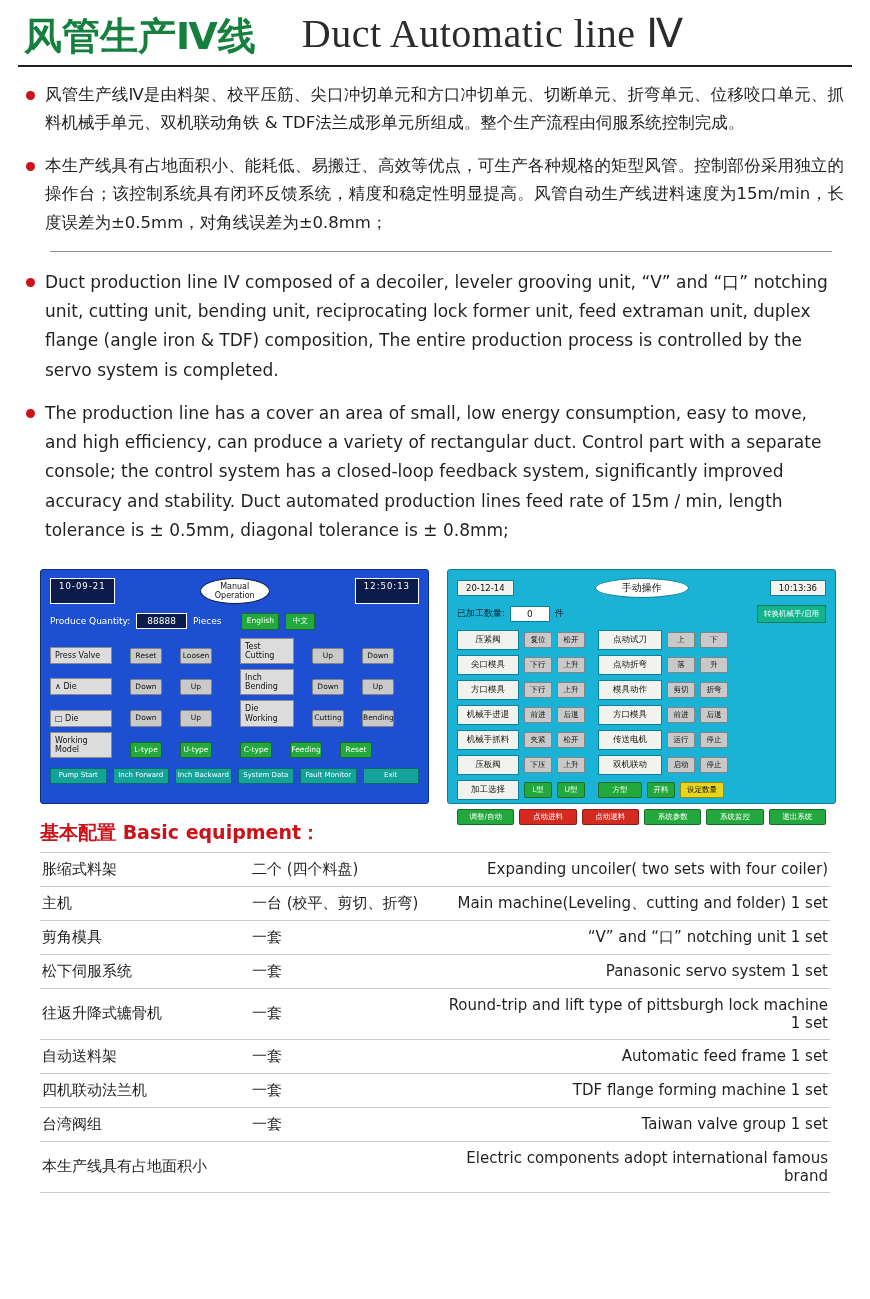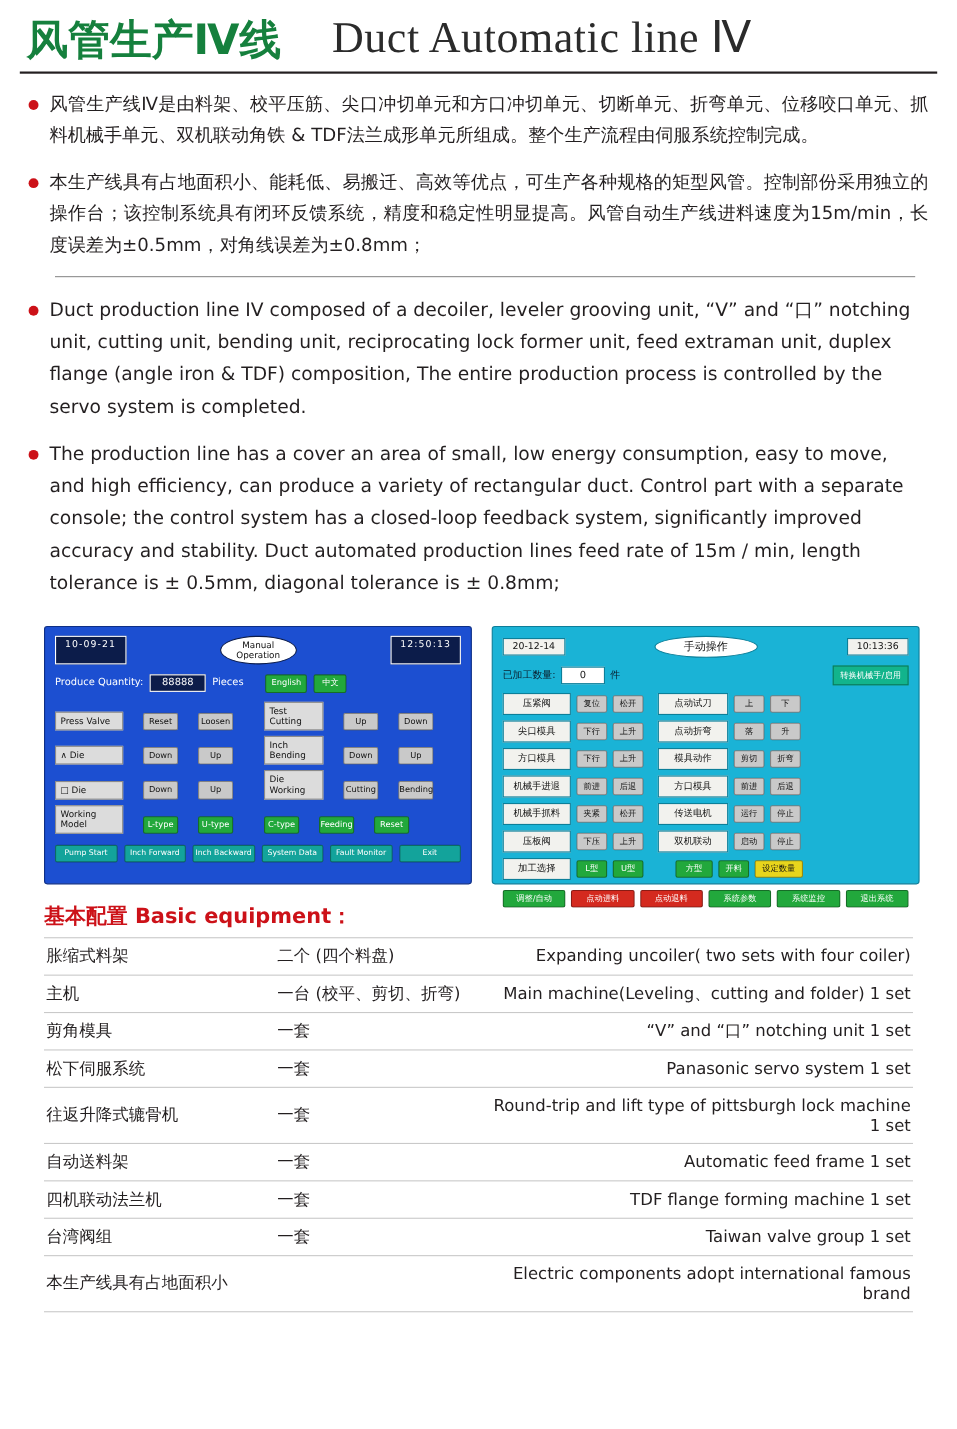--- a/index.html
+++ b/index.html
@@ -328,21 +328,21 @@
           <span class="btn btn-gray sb-b">下压</span>
           <span class="btn btn-gray sb-b">上升</span>
           <span class="sb-name2">双机联动</span>
           <span class="btn btn-gray sb-b">启动</span>
           <span class="btn btn-gray sb-b">停止</span>
         </div>
         <div class="sb-row">
           <span class="sb-name">加工选择</span>
           <span class="btn btn-green sb-b">L型</span>
           <span class="btn btn-green sb-b">U型</span>
-          <span class="btn btn-green sb-b" style="margin-left:24px;width:34px">方型</span>
+          <span class="btn btn-green sb-b" style="margin-left:8px;width:44px">方型</span>
           <span class="btn btn-green sb-b">开料</span>
           <span class="btn btn-yellow sb-b" style="width:44px">设定数量</span>
         </div>
       </div>
 
       <div class="sb-bottom">
         <span class="btn btn-green">调整/自动</span>
         <span class="btn btn-red">点动进料</span>
         <span class="btn btn-red">点动退料</span>
         <span class="btn btn-green">系统参数</span>

